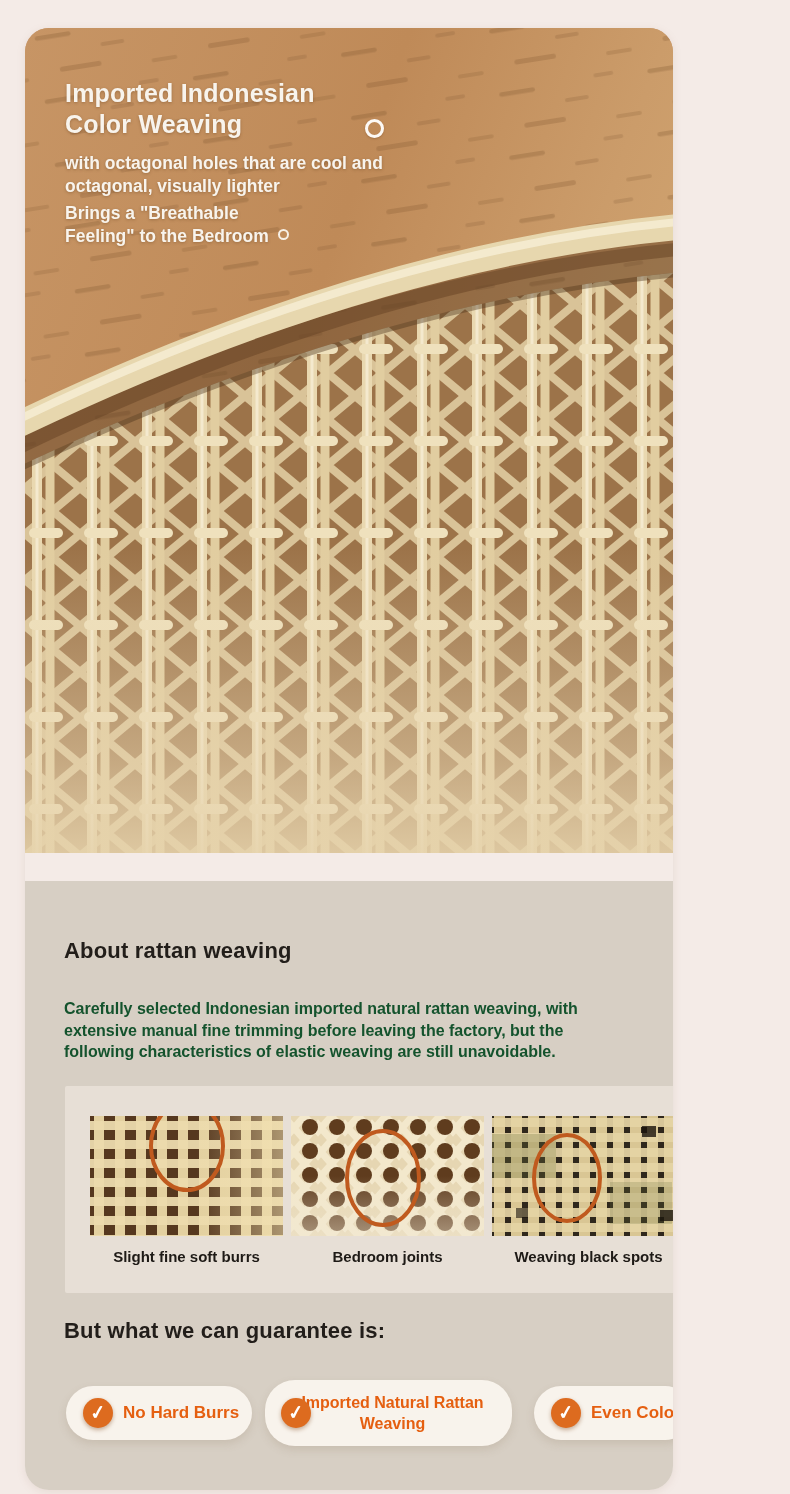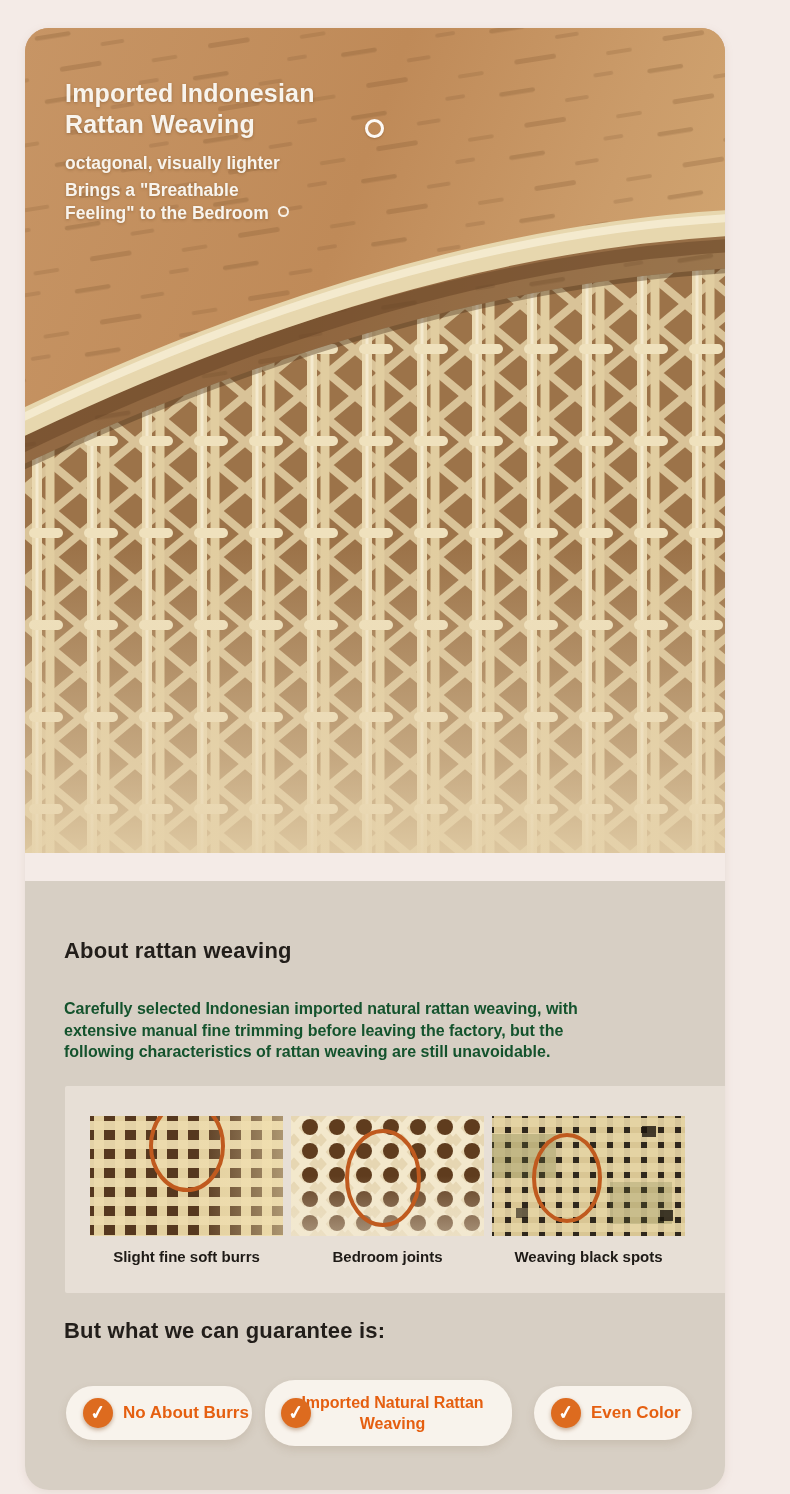--- a/index.html
+++ b/index.html
@@ -1,18 +1,18 @@
 <!DOCTYPE html>
 <html><head>
 <meta charset="utf-8">
 <style>
   html,body{margin:0;padding:0;}
   body{font-family:"Liberation Sans",sans-serif;}
   .page{position:relative;width:790px;height:1494px;background:#f4ebe7;overflow:hidden;}
-  .card{position:absolute;left:25px;top:28px;width:700px;height:1462px;border-radius:24px;overflow:hidden;
+  .card{position:absolute;left:25px;top:28px;width:648px;height:1462px;border-radius:24px;overflow:hidden;
         box-shadow:0 2px 8px rgba(160,130,110,.15);}
   
   .hero{position:relative;height:825px;background:#c49467;}
   .hero-photo{position:absolute;left:0;top:0;display:block;}
   .hero-text{position:absolute;left:40px;top:50px;color:#f8f4ed;text-shadow:0 1px 3px rgba(110,70,35,.45);}
   .hero-title{font-size:25px;line-height:31px;font-weight:bold;letter-spacing:.2px;}
   .hero-title div{white-space:nowrap;}
   .hero-desc{margin-top:12px;font-size:17.5px;line-height:23px;font-weight:bold;}
   .hero-desc div{white-space:nowrap;}
   .hero-tagline{margin-top:4px;font-size:17.5px;line-height:23px;font-weight:bold;}
@@ -97,42 +97,43 @@
         <path d="M-20,398 Q400,194 760,188" stroke="#f6edd3" stroke-width="8" opacity="0.85" fill="none"></path>
 
         <rect x="0" y="520" width="740" height="305" fill="url(#fadeB)"></rect>
       </svg>
 
       <span class="ring"></span>
 
       <div class="hero-text">
         <div class="hero-title">
           <div>Imported Indonesian</div>
-          <div>Rattan Weaving</div>
+          <div>Color Weaving</div>
         </div>
         <div class="hero-desc">
+          <div>with octagonal holes that are cool and</div>
           <div>octagonal, visually lighter</div>
         </div>
         <div class="hero-tagline">
           <div>Brings a "Breathable</div>
           <div>
             <span>Feeling" to the Bedroom</span><span class="deg"></span>
           </div>
         </div>
       </div>
     </div>
 
     <div class="info">
 
       <h2 class="about-heading">About rattan weaving</h2>
 
       <div class="about-body">
         <div>Carefully selected Indonesian imported natural rattan weaving, with</div>
         <div>extensive manual fine trimming before leaving the factory, but the</div>
-        <div>following characteristics of rattan weaving are still unavoidable.</div>
+        <div>following characteristics of elastic weaving are still unavoidable.</div>
       </div>
 
       <div class="panel">
         <div class="figures">
 
           <figure>
             <svg width="193" height="120" viewBox="0 0 193 120">
               <defs>
                 <pattern id="t1v" width="21" height="21" patternUnits="userSpaceOnUse">
                   <rect x="4" y="0" width="10" height="21" fill="#e3d0a0"></rect>
@@ -201,21 +202,21 @@
       </div>
 
       <h2 class="guarantee-heading">But what we can guarantee is:</h2>
 
       <div class="pills">
 
         <div class="pill pill-1">
           <span class="check">
               <span class="glyph">✓</span>
             </span>
-          <span class="pill-label">No About Burrs</span>
+          <span class="pill-label">No Hard Burrs</span>
         </div>
 
         <div class="pill pill-2">
           <span class="check">
               <span class="glyph">✓</span>
             </span>
           <span class="pill-label">Imported Natural Rattan Weaving</span>
         </div>
 
         <div class="pill pill-3">

